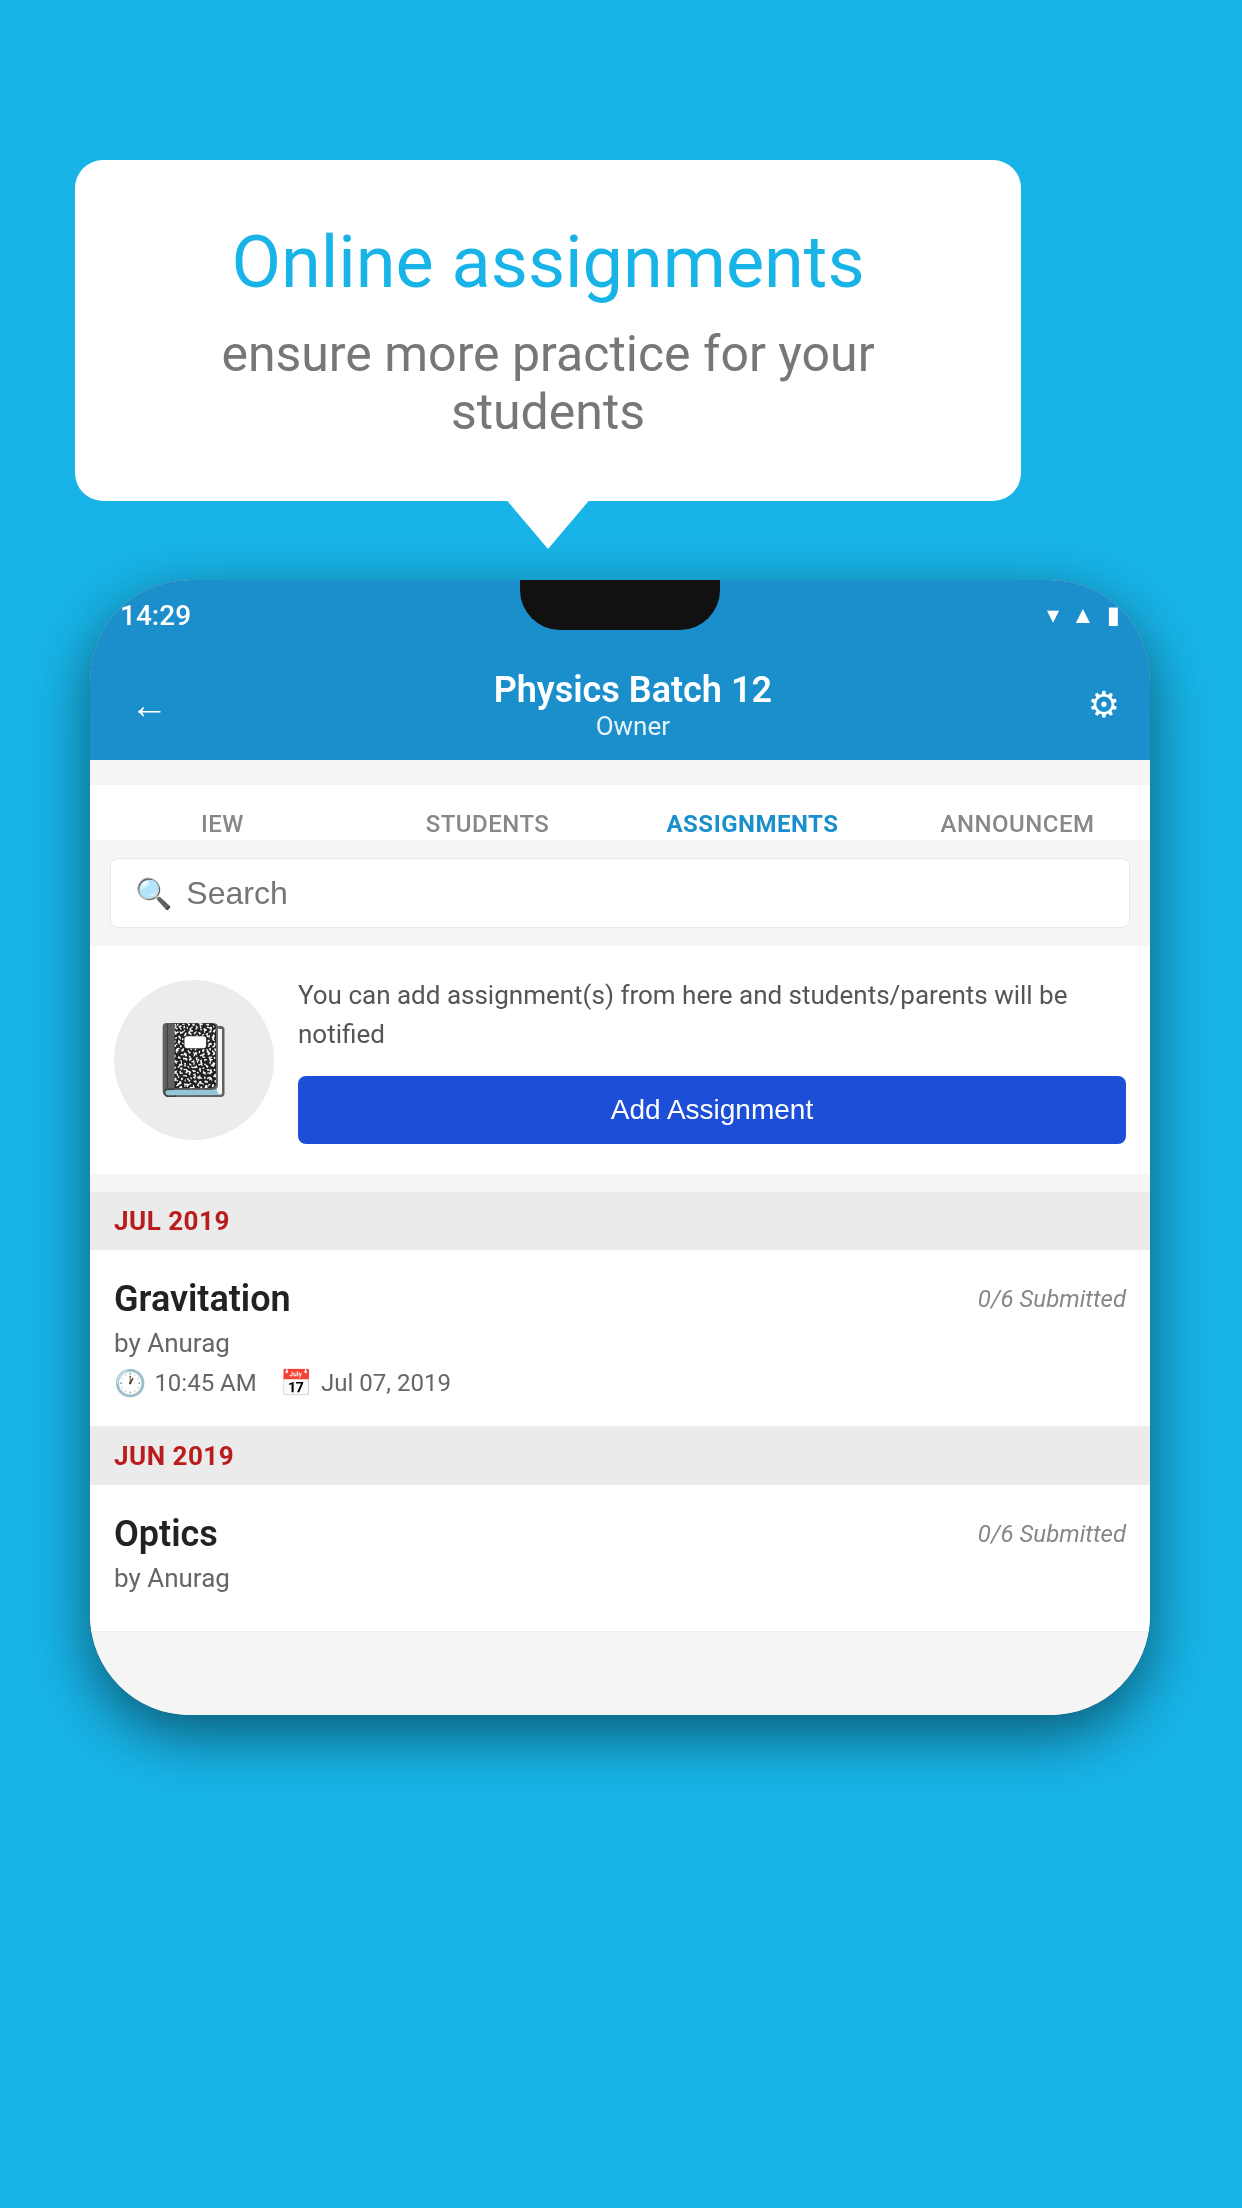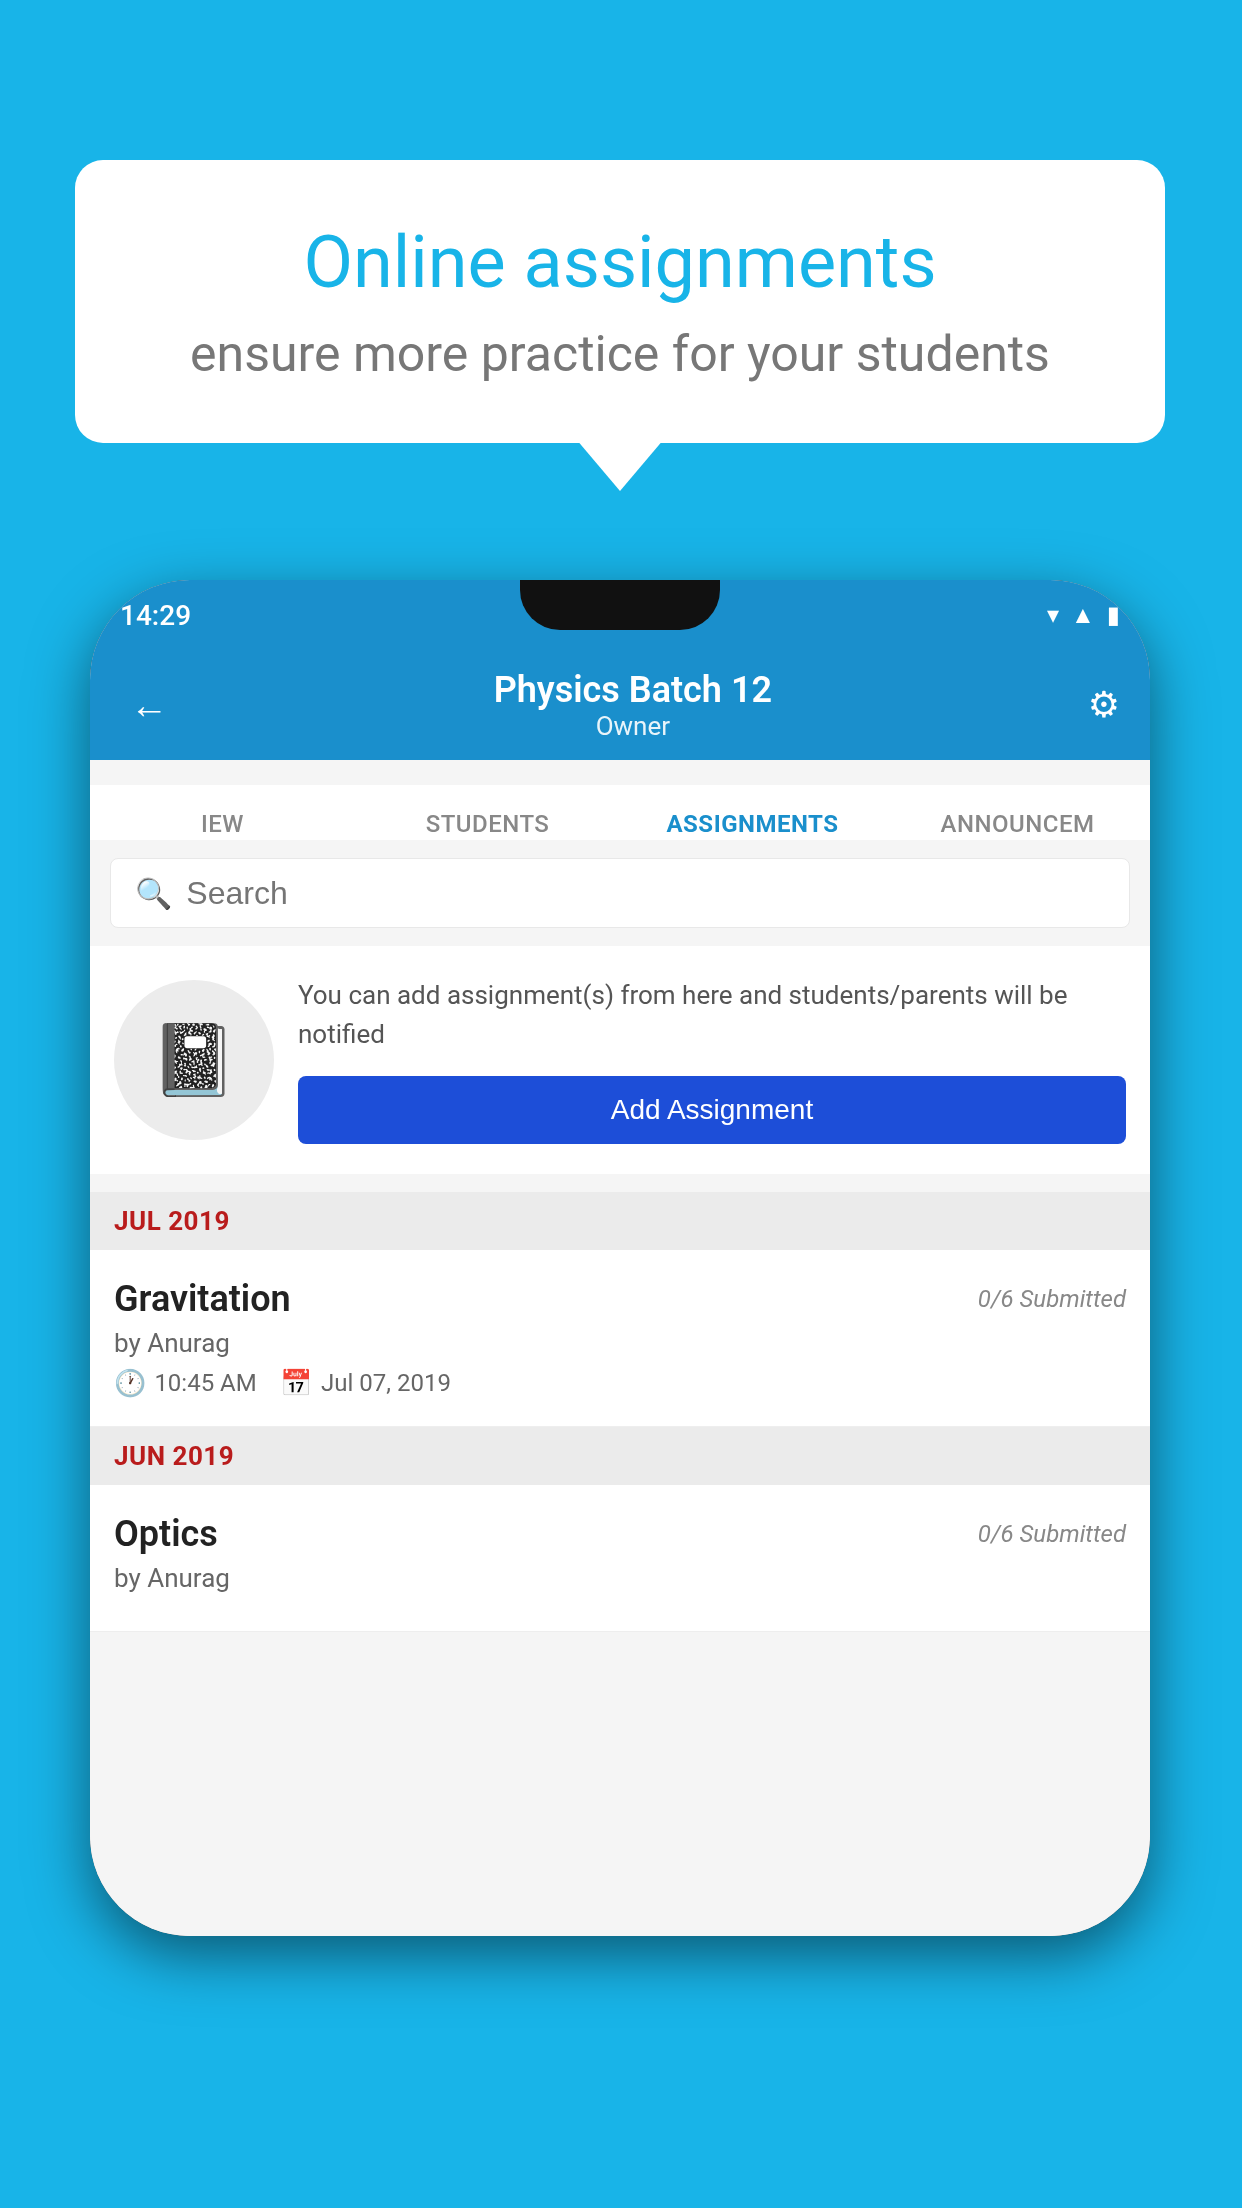--- a/index.html
+++ b/index.html
@@ -10,21 +10,21 @@
       font-family: 'Roboto', Arial, sans-serif;
       overflow: hidden;
       position: relative;
     }
 
     
     .promo-card {
       position: absolute;
       top: 160px;
       left: 75px;
-      width: 1090px;
+      width: 946px;
       background: white;
       border-radius: 28px;
       padding: 60px 70px;
       text-align: center;
     }
     .promo-card::after {
       content: '';
       position: absolute;
       bottom: -48px;
       left: 50%;
@@ -46,21 +46,21 @@
       color: #777;
       font-weight: 400;
     }
 
     
     .phone-frame {
       position: absolute;
       top: 580px;
       left: 90px;
       width: 1060px;
-      height: 1356px;
+      height: 1135px;
       background: #111;
       border-radius: 100px;
       box-shadow: 0 20px 60px rgba(0,0,0,0.5);
       overflow: hidden;
     }
 
     
     .notch {
       position: absolute;
       top: 0;

